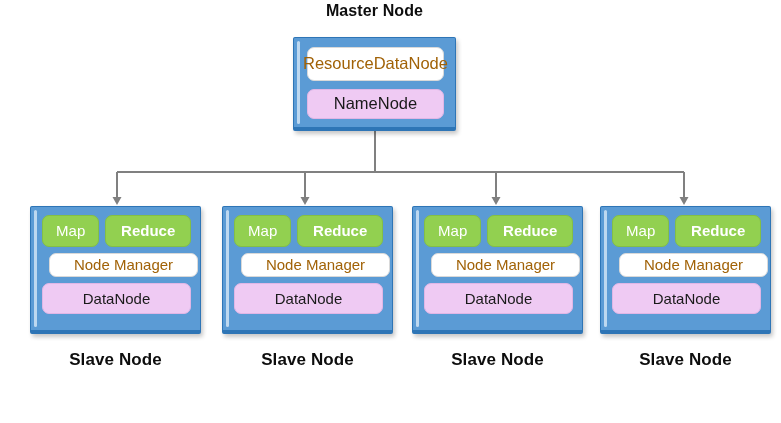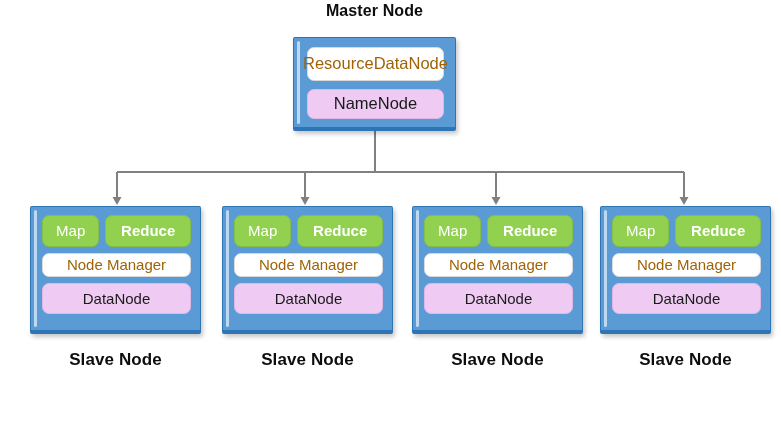--- a/index.html
+++ b/index.html
@@ -110,21 +110,21 @@
     gap: 6px;
     width: 100%;
   }
   .slave-node .pill {
     font-size: 15px;
   }
   .mr-row { height: 32px; }
   .mr-row .pill { height: 100%; }
   .pill-map    { flex: 0 0 38.5%; }
   .pill-reduce { flex: 1 1 auto; font-weight: bold; }
-  .pill-nodemanager { height: 24px; width: 100%; }
+  .pill-nodemanager { height: 24px; width: 100%; margin-left: 7px; }
   .pill-datanode    { height: 31px; width: 100%; text-align: right; }
 
   .slave-title {
     position: absolute;
     top: 350px;
     width: 171px;
     text-align: center;
     font-size: 17px;
     font-weight: bold;
     color: #0D0D0D;

